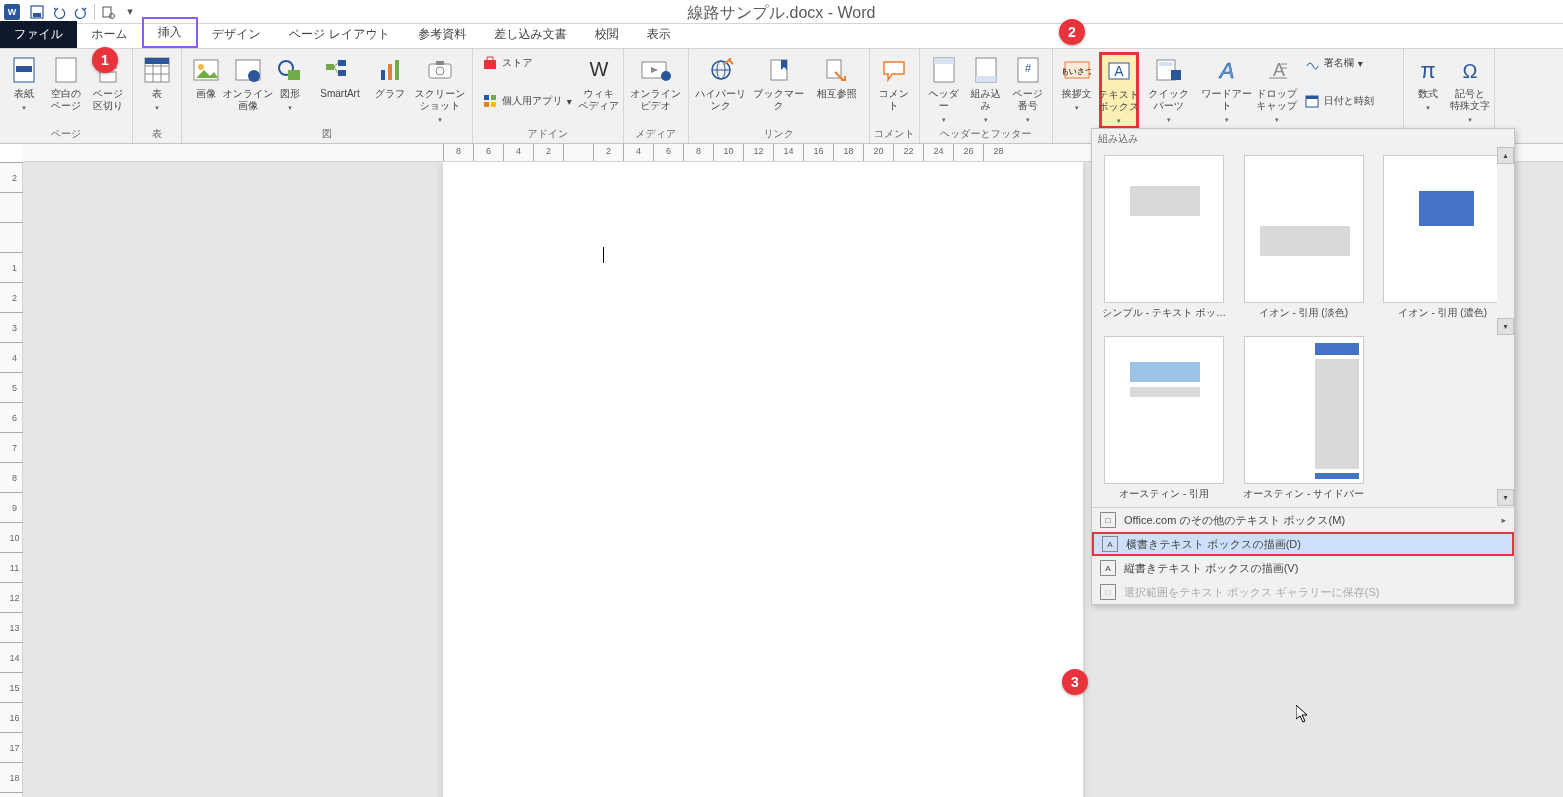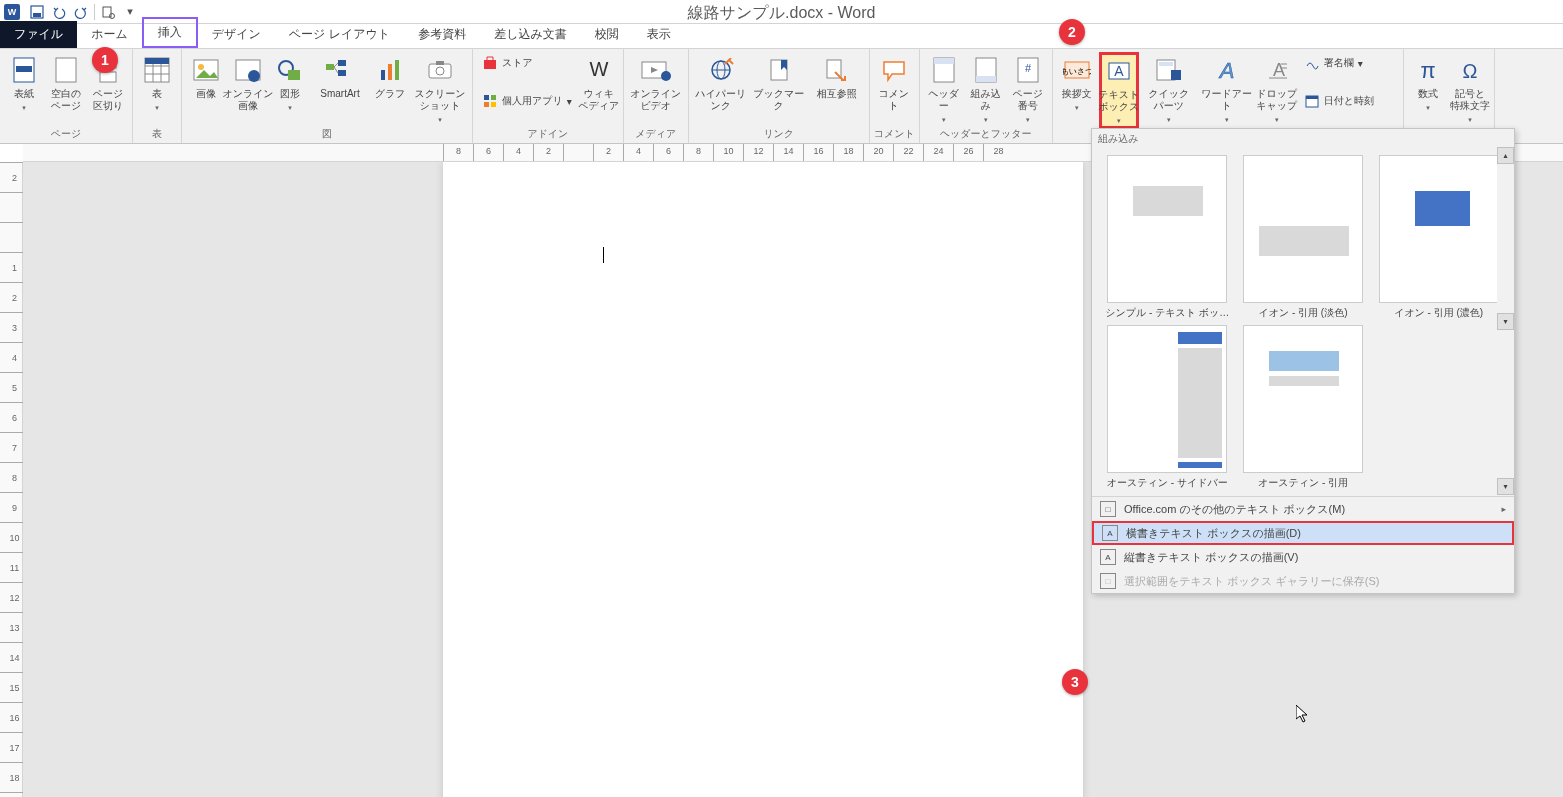--- a/index.html
+++ b/index.html
@@ -46,21 +46,21 @@
 .ruler-v .tick { height: 30px; text-align: center; border-top: 1px solid #aaa; width: 23px; padding-left: 6px; padding-top: 10px; }
 
 
 .doc-area { position: absolute; left: 23px; top: 162px; right: 0; bottom: 0; background: #e6e6e6; overflow: auto; }
 .page { width: 640px; min-height: 900px; background: #fff; margin: 0 0 0 420px; box-shadow: 0 0 8px rgba(0,0,0,.15); position: relative; }
 .cursor-blink { position: absolute; left: 160px; top: 85px; width: 1px; height: 16px; background: #000; }
 
 
 .gallery { position: absolute; right: 48px; top: 128px; width: 424px; background: #f1f1f1; border: 1px solid #c5c5c5; box-shadow: 2px 2px 6px rgba(0,0,0,.2); z-index: 50; }
 .gallery-header { padding: 3px 6px; font-size: 10px; color: #666; }
-.gallery-grid { display: grid; grid-template-columns: repeat(3, 1fr); gap: 5px; padding: 6px 10px; }
+.gallery-grid { display: grid; grid-template-columns: repeat(3, 1fr); gap: 16px; padding: 6px 10px; }
 .gallery-item { display: flex; flex-direction: column; align-items: center; gap: 3px; }
 .gallery-thumb { width: 120px; height: 148px; background: #fff; border: 1px solid #ccc; position: relative; overflow: hidden; }
 .gallery-cap { font-size: 10px; text-align: center; white-space: nowrap; }
 .gallery-scroll { position: absolute; right: 0; top: 18px; bottom: 98px; width: 17px; background: #f1f1f1; display: flex; flex-direction: column; justify-content: space-between; align-items: center; }
 .gallery-scroll .sbtn { width: 17px; height: 17px; background: #e1e1e1; border: 1px solid #c0c0c0; font-size: 8px; display: flex; align-items: center; justify-content: center; cursor: pointer; }
 .gallery-footer { border-top: 1px solid #d4d4d4; }
 .gf-row { height: 24px; display: flex; align-items: center; padding: 0 8px; gap: 8px; font-size: 11px; cursor: pointer; }
 .gf-row.highlight { background: #cde0f7; border: 2px solid #e8323c; }
 .gf-row.disabled { color: #aaa; cursor: default; }
 .gf-row .gf-icon { width: 16px; height: 16px; border: 1px solid #888; display: flex; align-items: center; justify-content: center; font-size: 8px; }
@@ -569,32 +569,32 @@
         <div class="gallery-cap">イオン - 引用 (淡色)</div>
       </div>
       <div class="gallery-item">
         <div class="gallery-thumb">
           <div class="mini blue" style="left:35px;top:35px;width:55px;height:35px"></div>
         </div>
         <div class="gallery-cap">イオン - 引用 (濃色)</div>
       </div>
       <div class="gallery-item">
         <div class="gallery-thumb">
+          <div class="mini lightblue" style="left:25px;top:25px;width:70px;height:20px"></div>
+          <div class="mini" style="left:25px;top:50px;width:70px;height:10px"></div>
+        </div>
+        <div class="gallery-cap">オースティン - 引用</div>
+      </div>
+      <div class="gallery-item">
+        <div class="gallery-thumb">
           <div class="mini blue" style="left:70px;top:6px;width:44px;height:12px"></div>
           <div class="mini" style="left:70px;top:22px;width:44px;height:110px"></div>
           <div class="mini blue" style="left:70px;top:136px;width:44px;height:6px"></div>
         </div>
         <div class="gallery-cap">オースティン - サイドバー</div>
-      </div>
-      <div class="gallery-item">
-        <div class="gallery-thumb">
-          <div class="mini lightblue" style="left:25px;top:25px;width:70px;height:20px"></div>
-          <div class="mini" style="left:25px;top:50px;width:70px;height:10px"></div>
-        </div>
-        <div class="gallery-cap">オースティン - 引用</div>
       </div>
     </div>
   <div class="gallery-scroll">
     <div class="sbtn">▴</div>
     <div class="sbtn">▾</div>
     <div class="sbtn">▾</div>
   </div>
   <div class="gallery-footer">
     <div class="gf-row">
         <span class="gf-icon">□</span>

